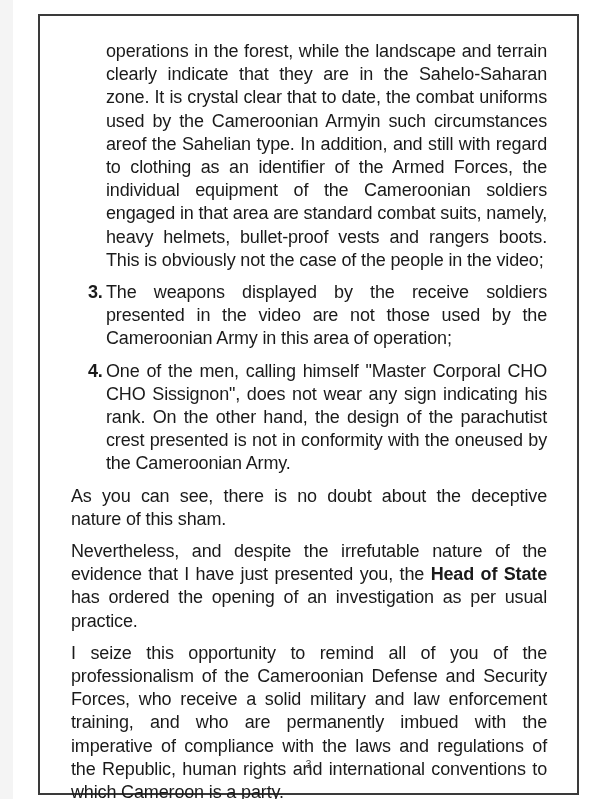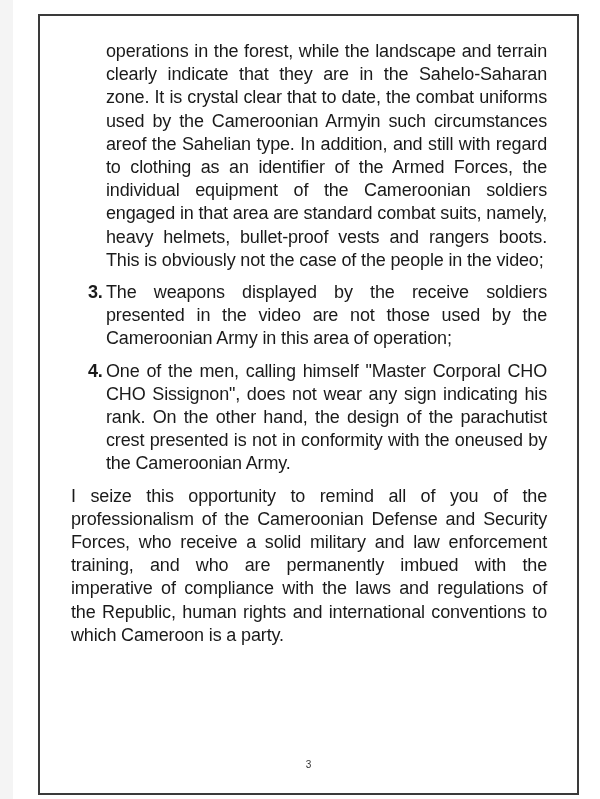--- a/index.html
+++ b/index.html
@@ -84,19 +84,21 @@
     <div class="list-item">
       <span class="list-num">3.</span>
       <p class="para">The weapons displayed by the receive soldiers presented in the video are not those used by the Cameroonian Army in this area of operation;</p>
     </div>
 
     <div class="list-item">
       <span class="list-num">4.</span>
       <p class="para">One of the men, calling himself "Master Corporal CHO CHO Sissignon", does not wear any sign indicating his rank. On the other hand, the design of the parachutist crest presented is not in conformity with the oneused by the Cameroonian Army.</p>
     </div>
 
+    <p class="para gap">As you can see, there is no doubt about the deceptive nature of this sham.</p>
 
+    <p class="para gap"><span>Nevertheless, and despite the irrefutable nature of the evidence that I have just presented you, the </span><b>Head of State</b><span> has ordered the opening of an investigation as per usual practice.</span></p>
 
     <p class="para gap">I seize this opportunity to remind all of you of the professionalism of the Cameroonian Defense and Security Forces, who receive a solid military and law enforcement training, and who are permanently imbued with the imperative of compliance with the laws and regulations of the Republic, human rights and international conventions to which Cameroon is a party.</p>
 
   </div>
   <div class="page-number">3</div>
 </div>
 
 </body></html>

